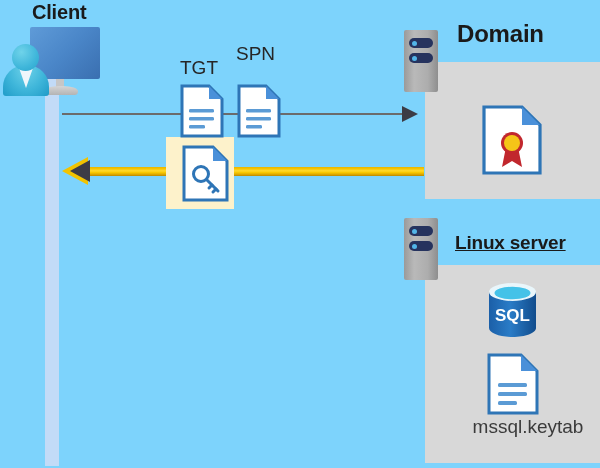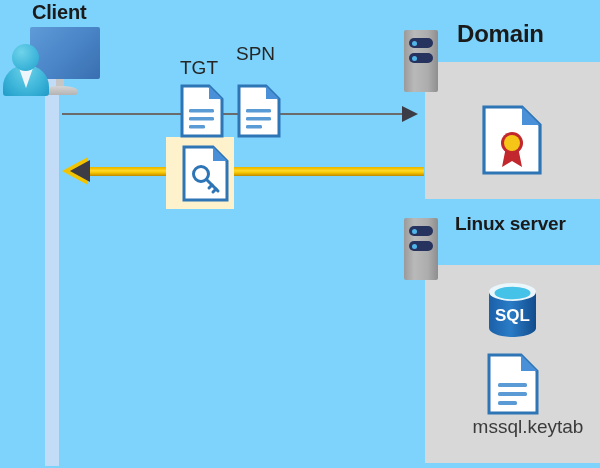--- a/index.html
+++ b/index.html
@@ -21,21 +21,21 @@
 
   
   .title {
     font-weight: bold;
     color: #1a1a1a;
     line-height: 1.15;
     letter-spacing: -0.2px;
   }
   #client-title { left: 32px; top: 1px; font-size: 20px; }
   #dc-title { left: 457px; top: 11px; font-size: 24px; width: 130px; margin-top: 9px; }
-  #linux-title { left: 455px; top: 213px; font-size: 19px; }
+  #linux-title { left: 455px; top: 232px; font-size: 19px; text-decoration: underline; }
 
   
   .grey-panel {
     background: #d8d8d8;
   }
   #dc-panel { left: 425px; top: 62px; width: 175px; height: 137px; }
   #linux-panel { left: 425px; top: 265px; width: 175px; height: 198px; }
 
   
   .server {

